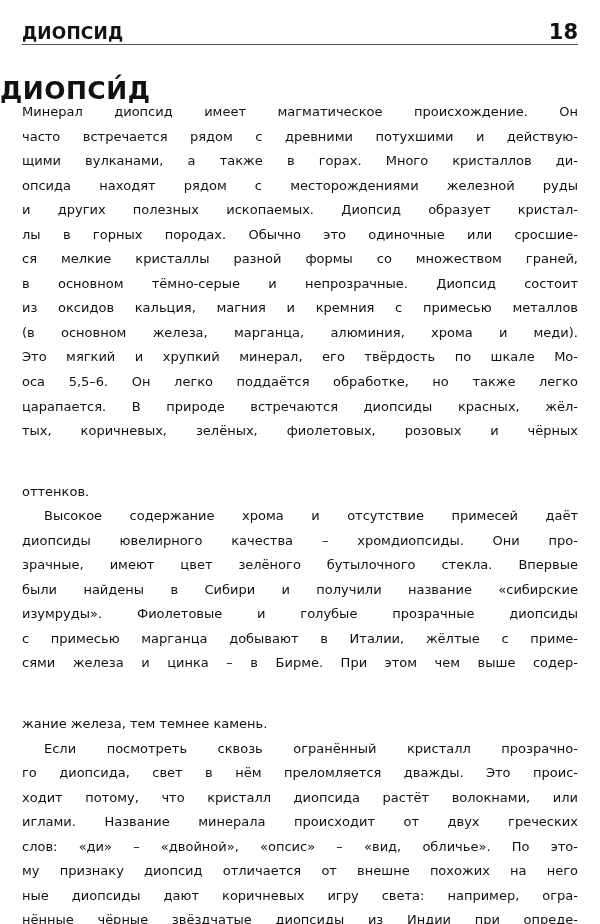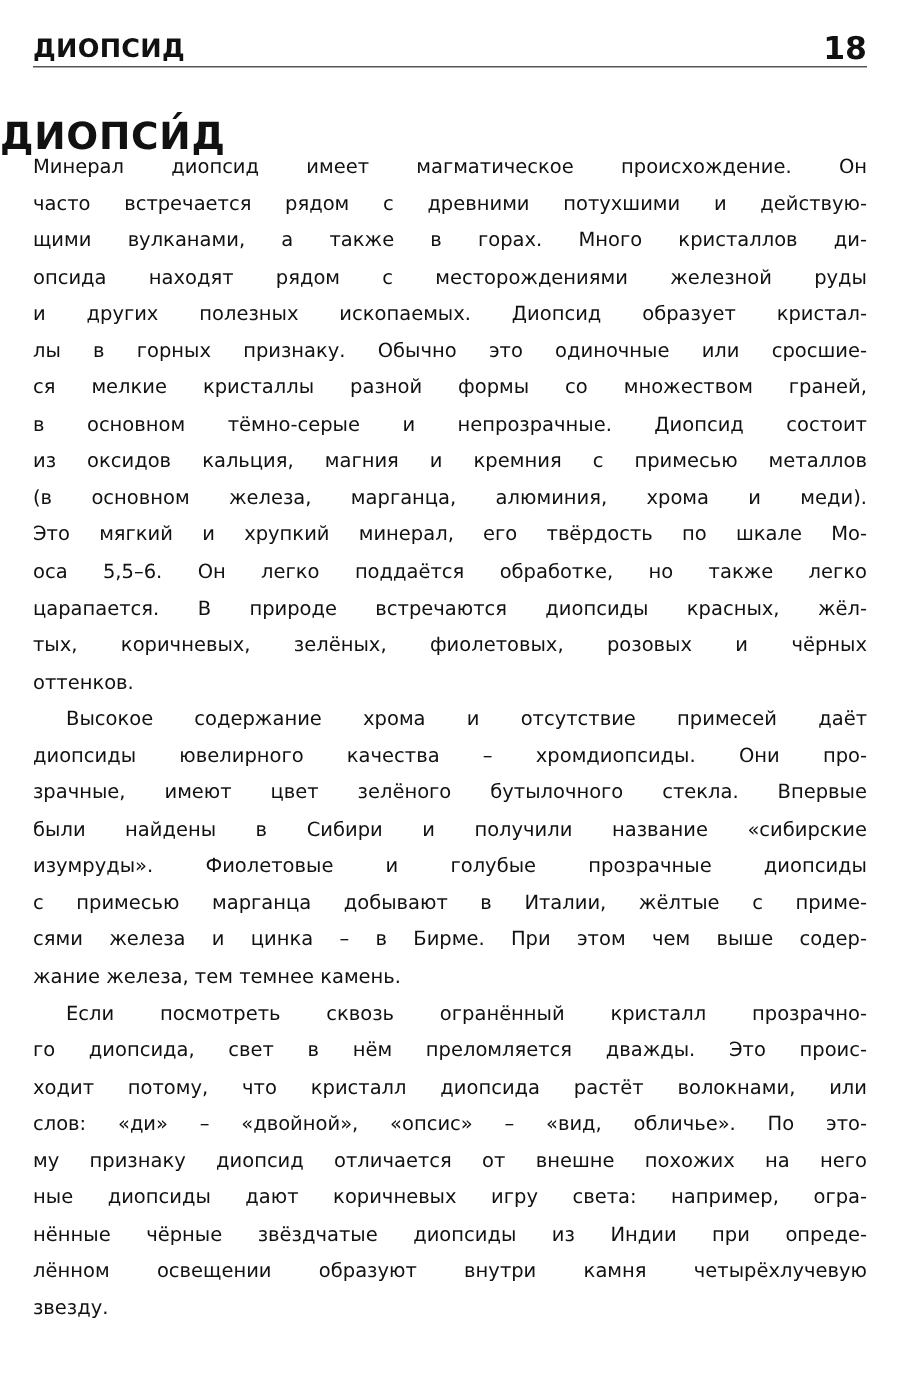--- a/index.html
+++ b/index.html
@@ -65,40 +65,41 @@
     }
     .line {
       display: block;
       text-align: justify;
       text-align-last: justify;
       white-space: nowrap;
       overflow: visible;
     }
     .line.last {
       text-align-last: left;
+      margin-top: 36px;
     }
   </style>
 </head>
 <body>
 
 <div class="running-header">
   <span class="hdr-title">ДИОПСИД</span>
   <span class="page-num">18</span>
 </div>
 
 <h1 class="article-title">ДИОПСИ́Д</h1>
 
 <div class="article-body">
   <p>
     <span class="line">Минерал диопсид имеет магматическое происхождение. Он</span>
     <span class="line">часто встречается рядом с древними потухшими и действую-</span>
     <span class="line">щими вулканами, а также в горах. Много кристаллов ди-</span>
     <span class="line">опсида находят рядом с месторождениями железной руды</span>
     <span class="line">и других полезных ископаемых. Диопсид образует кристал-</span>
-    <span class="line">лы в горных признаку. Обычно это одиночные или сросшие-</span>
+    <span class="line">лы в горных породах. Обычно это одиночные или сросшие-</span>
     <span class="line">ся мелкие кристаллы разной формы со множеством граней,</span>
     <span class="line">в основном тёмно-серые и непрозрачные. Диопсид состоит</span>
     <span class="line">из оксидов кальция, магния и кремния с примесью металлов</span>
     <span class="line">(в основном железа, марганца, алюминия, хрома и меди).</span>
     <span class="line">Это мягкий и хрупкий минерал, его твёрдость по шкале Мо-</span>
     <span class="line">оса 5,5–6. Он легко поддаётся обработке, но также легко</span>
     <span class="line">царапается. В природе встречаются диопсиды красных, жёл-</span>
     <span class="line">тых, коричневых, зелёных, фиолетовых, розовых и чёрных</span>
     <span class="line last">оттенков.</span>
   </p>
@@ -109,20 +110,21 @@
     <span class="line">были найдены в Сибири и получили название «сибирские</span>
     <span class="line">изумруды». Фиолетовые и голубые прозрачные диопсиды</span>
     <span class="line">с примесью марганца добывают в Италии, жёлтые с приме-</span>
     <span class="line">сями железа и цинка – в Бирме. При этом чем выше содер-</span>
     <span class="line last">жание железа, тем темнее камень.</span>
   </p>
   <p>
     <span class="line" style="padding-left:22px">Если посмотреть сквозь огранённый кристалл прозрачно-</span>
     <span class="line">го диопсида, свет в нём преломляется дважды. Это проис-</span>
     <span class="line">ходит потому, что кристалл диопсида растёт волокнами, или</span>
+    <span class="line">иглами. Название минерала происходит от двух греческих</span>
     <span class="line">слов: «ди» – «двойной», «опсис» – «вид, обличье». По это-</span>
     <span class="line">му признаку диопсид отличается от внешне похожих на него</span>
     <span class="line">ные диопсиды дают коричневых игру света: например, огра-</span>
     <span class="line">нённые чёрные звёздчатые диопсиды из Индии при опреде-</span>
     <span class="line">лённом освещении образуют внутри камня четырёхлучевую</span>
     <span class="line last">звезду.</span>
   </p>
 
 </div>
 

